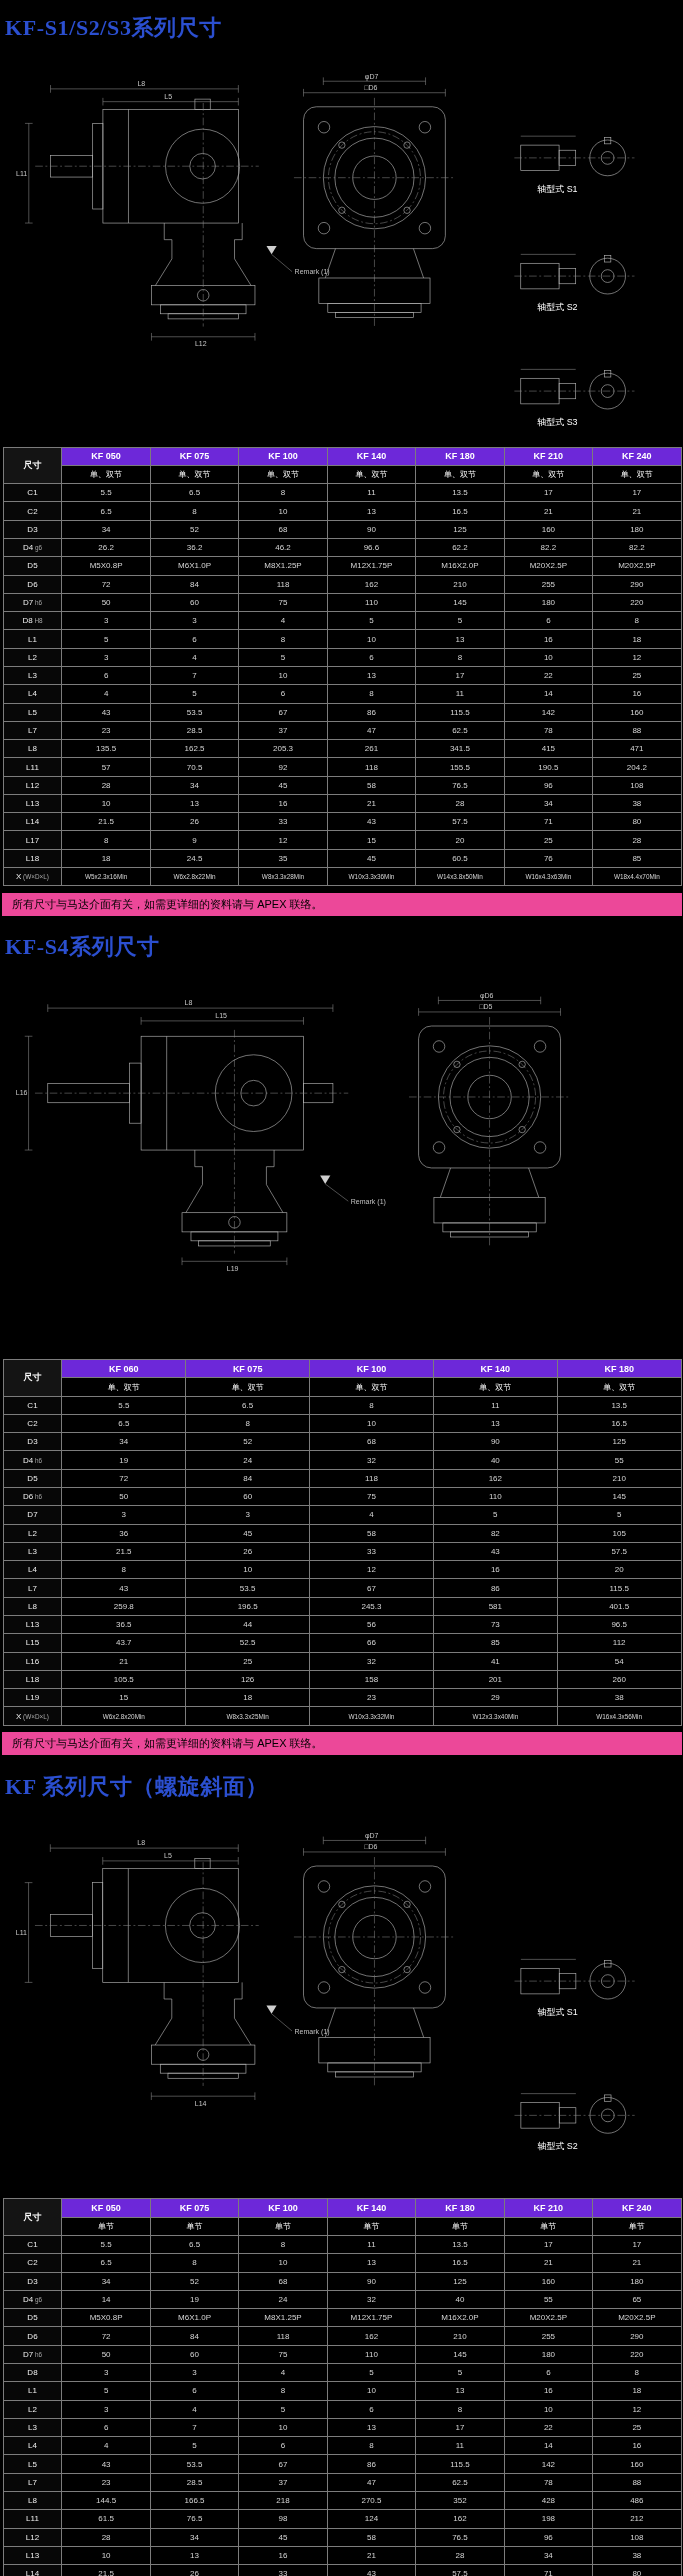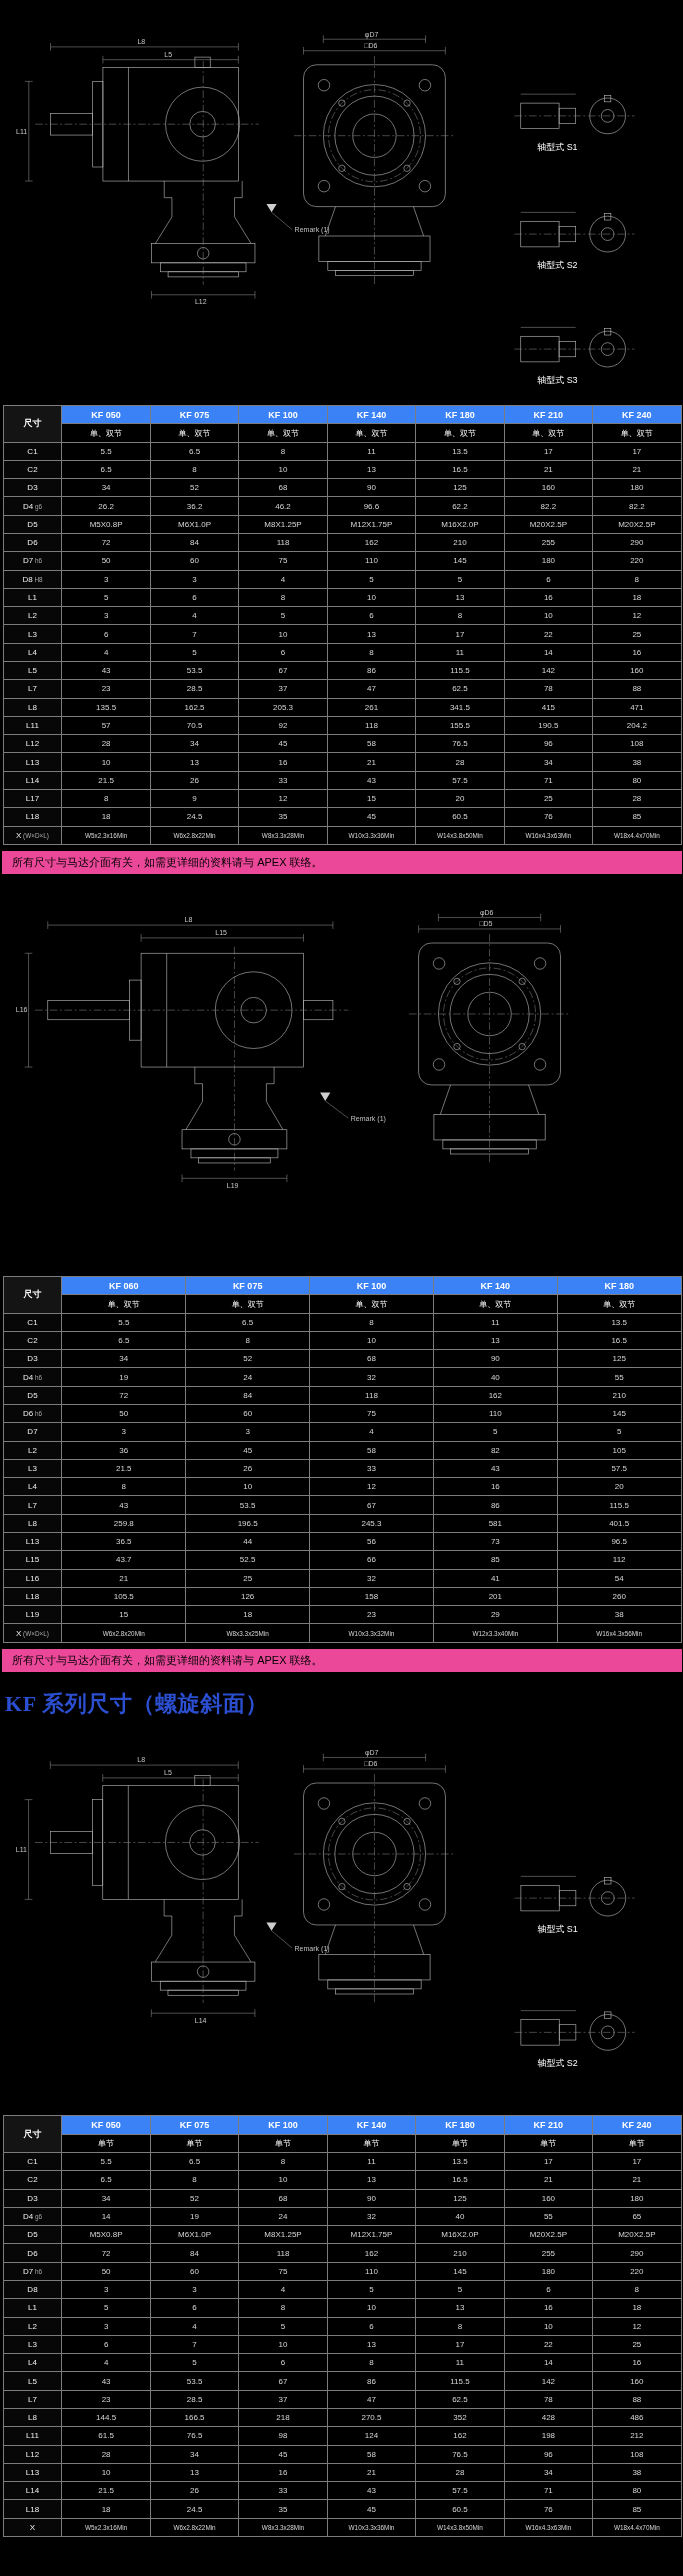--- a/index.html
+++ b/index.html
@@ -36,21 +36,21 @@
     text-align:center;
     height:14.7px;
     overflow:hidden;
     white-space:nowrap;
     color:#d6d6d6;
   }
   table.dims th.dim{
     background:#141414;color:#fff;font-size:9px;font-weight:bold;width:54px;
   }
   table.dims th.colhead{
-    background:#3b82f6;color:#fff;font-size:9px;font-weight:bold;
+    background:#6d28d9;color:#fff;font-size:9px;font-weight:bold;
   }
   table.dims th.subhead{
     background:#000;color:#fff;font-weight:normal;font-size:8px;
   }
   table.dims tbody th.rowlabel{
     background:#070707;color:#efefef;font-weight:normal;text-align:center;
   }
   table.dims tbody td{background:#000;}
   table.dims tr.keyrow td{font-size:6.4px;}
   .rownote{font-size:6.4px;color:#a8a8a8;}
@@ -63,20 +63,21 @@
   .cad text.shaftlabel{fill:#ffffff;font-size:14px;}
   .cad text.remarktext{fill:#c0c0c0;font-size:11px;}
   .cad .fillw{fill:#cfcfcf;stroke:none;}
 </style>
 </head>
 <body>
 
 <div class="page">
 
   <div class="section">
+    <h2 class="section-title">KF-S1/S2/S3系列尺寸</h2>
 
     <svg class="cad" viewBox="0 0 1062 612" width="679" height="391">
 
       <g class="ln">
         <rect x="74" y="168" width="66" height="34"></rect>
         <rect x="140" y="118" width="16" height="134"></rect>
         <rect x="156" y="96" width="212" height="178"></rect>
         <line x1="196" y1="96" x2="196" y2="274"></line>
         <circle cx="312" cy="185" r="58"></circle>
         <circle cx="312" cy="185" r="20"></circle>
@@ -425,20 +426,21 @@
             <td>W16x4.3x63Min</td>
             <td>W18x4.4x70Min</td>
           </tr>
         </tbody>
       </table>
 
     <div class="note-bar">所有尺寸与马达介面有关，如需更详细的资料请与 APEX 联络。</div>
   </div>
 
   <div class="section">
+    <h2 class="section-title">KF-S4系列尺寸</h2>
 
     <svg class="cad" viewBox="0 0 1062 600" width="679" height="384">
 
       <g class="ln">
         <rect x="70" y="182" width="128" height="30"></rect>
         <rect x="198" y="150" width="18" height="94"></rect>
         <rect x="216" y="108" width="254" height="178"></rect>
         <line x1="256" y1="108" x2="256" y2="286"></line>
         <circle cx="392" cy="197" r="60"></circle>
         <circle cx="392" cy="197" r="20"></circle>

